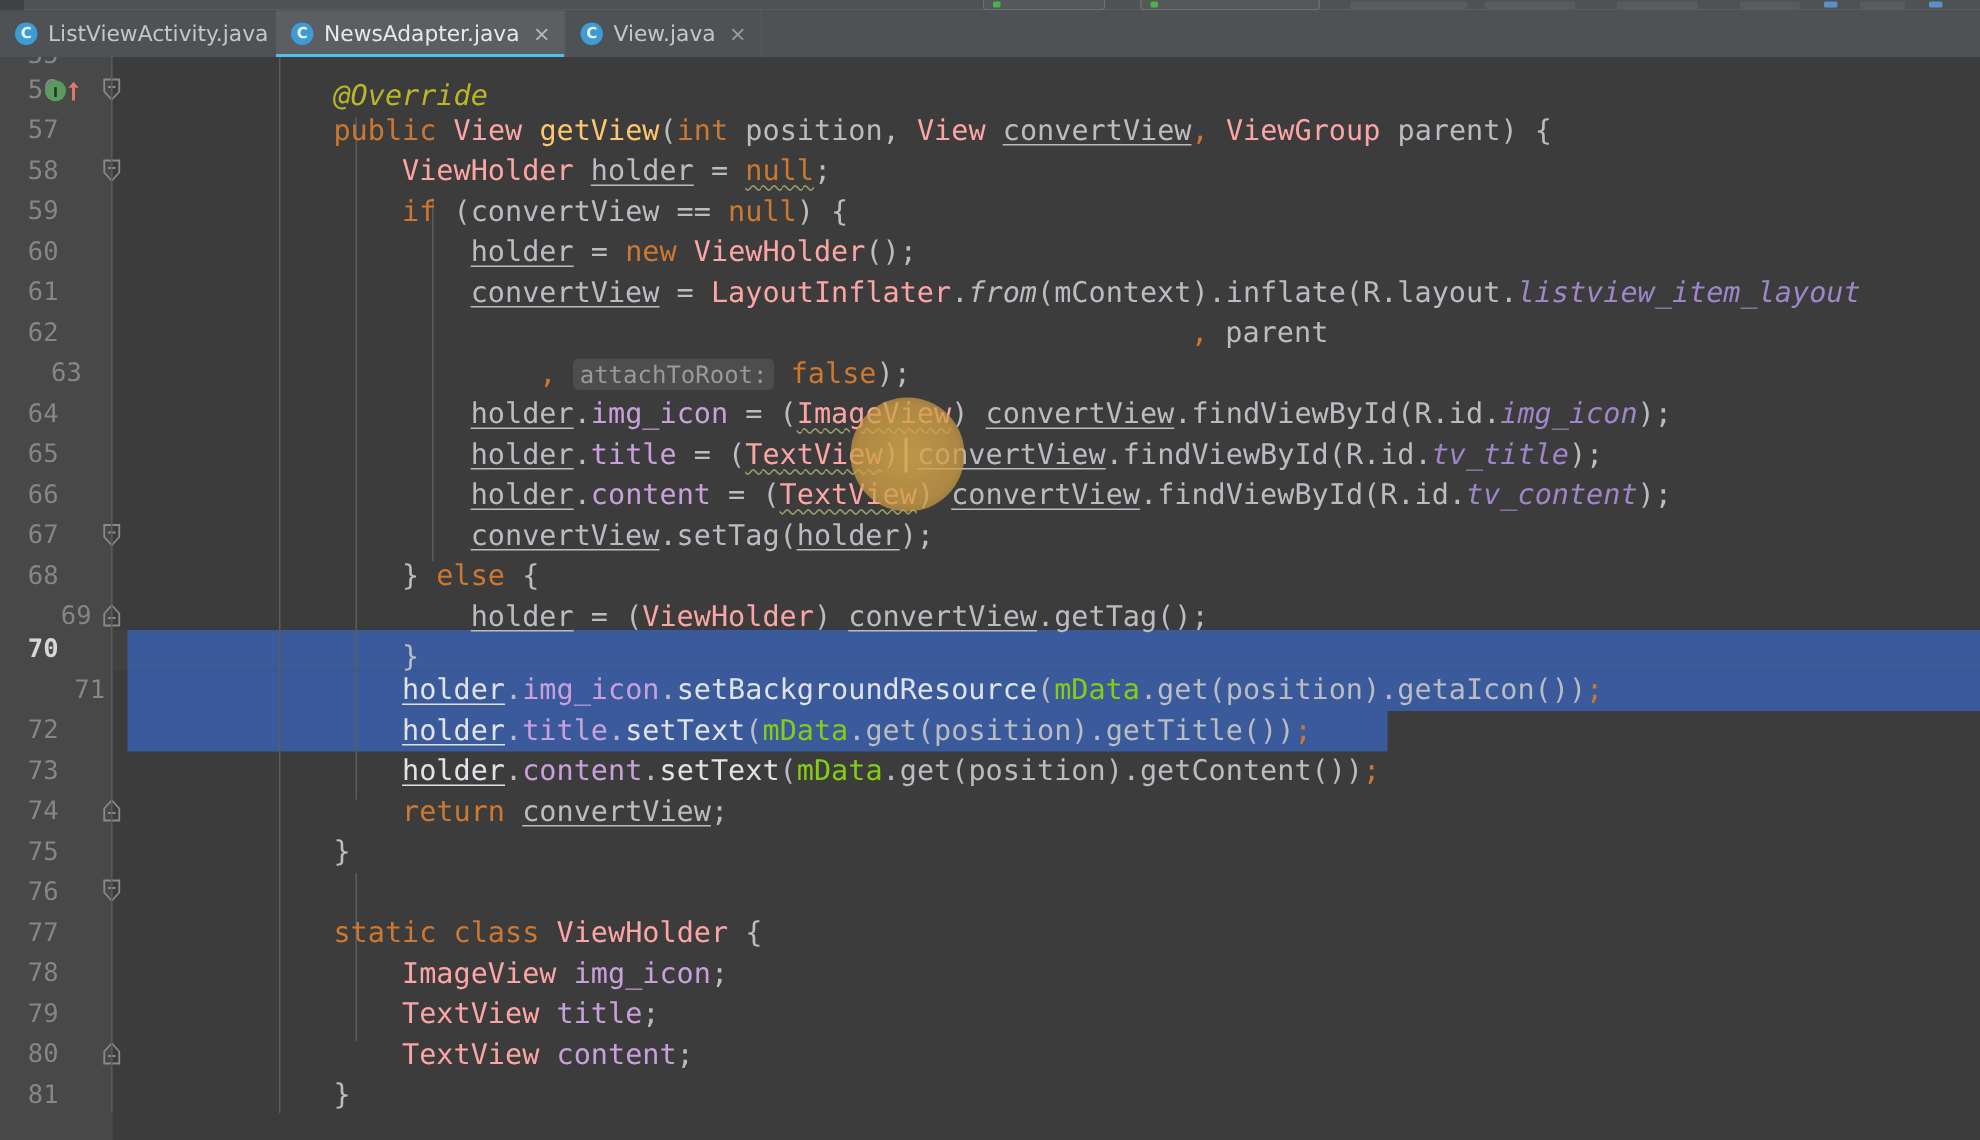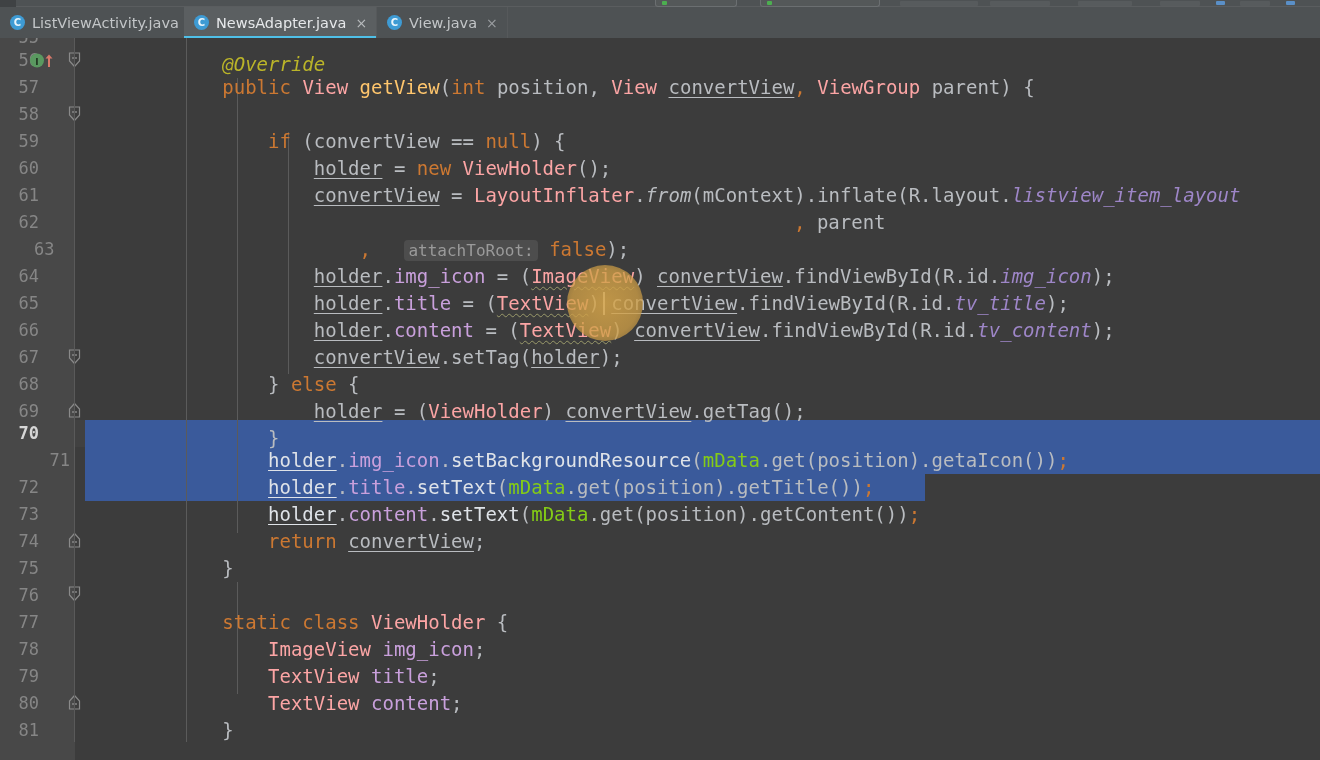--- a/index.html
+++ b/index.html
@@ -161,21 +161,21 @@
   .pnk  { color: #84cc16; text-align: right; }           
   .semi { color: #cc7832; }
   .u    { text-decoration: underline; text-decoration-thickness: 1px; text-underline-offset: 3px; }
   .wavy {
     text-decoration: underline wavy #9a9a6a;
     text-decoration-thickness: 1px;
     text-underline-offset: 3px;
   }
   .hint {
     background: #4d4d4d; color: #9a9a9a;
-    border-radius: 4px; padding: 1px 4px; font-size: 16px; margin-left: 22px;
+    border-radius: 4px; padding: 1px 4px; font-size: 16px;
   }
   .sel-on { color: #dfe3e8; }
 
   
   .caret {
     position: absolute; width: 2px; height: 23px; background: #cfcfcf; z-index: 5;
   }
 
   
   .click-ripple {
@@ -277,21 +277,21 @@
         </div>
       <div class="gutter-line" style="top:279px;">
           <span class="lnum">66</span>
         </div>
       <div class="gutter-line" style="top:306px;">
           <span class="lnum">67</span>
         </div>
       <div class="gutter-line" style="top:333px;">
           <span class="lnum">68</span>
         </div>
-      <div class="gutter-line" style="top:360px;">
+      <div class="gutter-line" style="top:360px;padding-left:22px;">
           <span class="lnum">69</span>
         </div>
       <div class="gutter-line cur" style="top:382px;">
           <span class="lnum">70</span>
         </div>
       <div class="gutter-line" style="top:409px;justify-content:flex-end;">
           <span class="lnum">71</span>
         </div>
       <div class="gutter-line" style="top:436px;">
           <span class="lnum">72</span>
@@ -398,20 +398,23 @@
       <div class="iguide" style="left:213px; top:94px;  height:242px;"></div>
 
       <div class="line" style="top:-14px;font-style:italic;">
         <span class="txt"><span class="anno">    @Override</span></span>
       </div>
 
       <div class="line" style="top:9px;">
         <span class="txt">    <span class="kw">public</span> <span class="typ">View</span> <span class="fn">getView</span>(<span class="kw">int</span> position, <span class="typ">View</span> <span class="u">convertView</span><span class="kw">,</span> <span class="typ">ViewGroup</span> parent) {</span>
       </div>
 
+      <div class="line" style="top:36px;">
+        <span class="txt">        <span class="typ">ViewHolder</span> <span class="u">holder</span> = <span class="kw wavy">null</span>;</span>
+      </div>
 
       <div class="line" style="top:63px;">
         <span class="txt">        <span class="kw">if</span> (convertView == <span class="kw">null</span>) {</span>
       </div>
 
       <div class="line" style="top:90px;">
         <span class="txt">            <span class="u">holder</span> = <span class="kw">new</span> <span class="typ">ViewHolder</span>();</span>
       </div>
 
       <div class="line" style="top:117px;">

